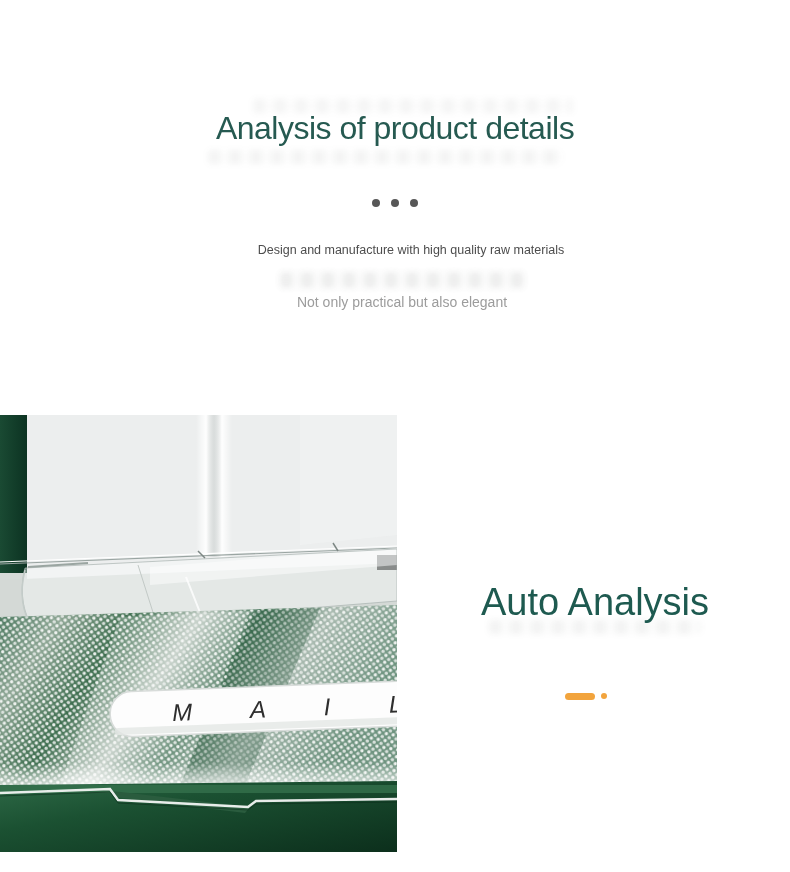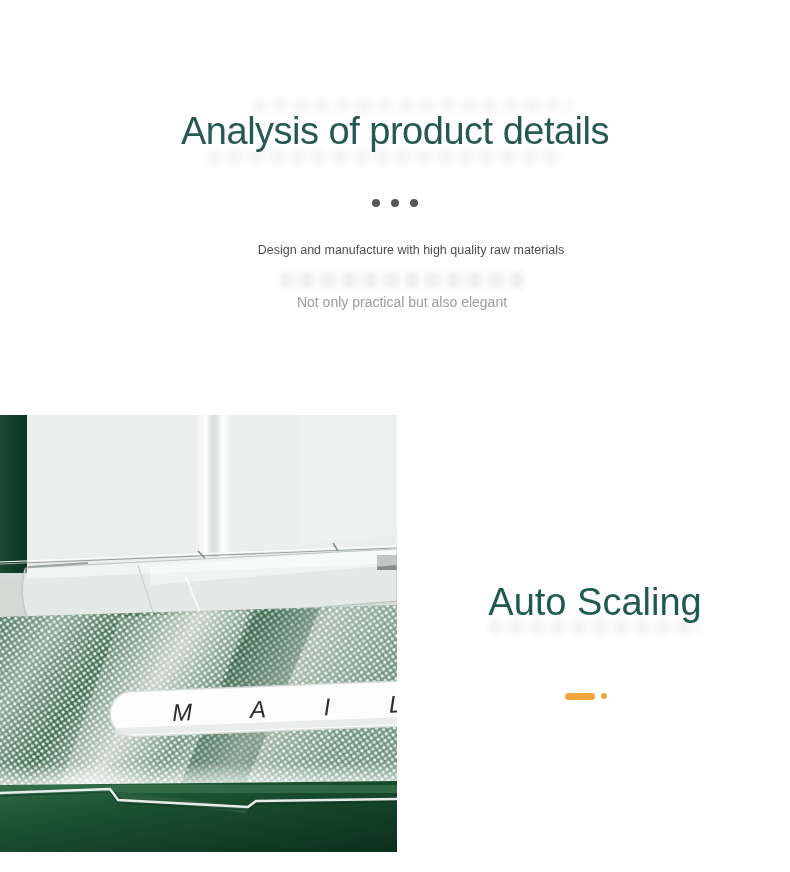--- a/index.html
+++ b/index.html
@@ -17,21 +17,21 @@
       rgba(96,100,98,.13) 0 12px, rgba(96,100,98,.03) 12px 21px);
     pointer-events:none;
   }
   .ghost.g1{left:253px;top:99px;width:320px;height:14px;opacity:.5;}
   .ghost.g2{left:208px;top:150px;width:355px;height:14px;opacity:.55;}
   .ghost.g3{left:280px;top:272px;width:245px;height:16px;opacity:.85;}
   .ghost.g4{left:489px;top:620px;width:212px;height:14px;opacity:.6;}
 
   .page-title{
     left:0;right:0;top:110px;text-align:center;
-    font-size:38px;letter-spacing:-0.5px;font-weight:400;
+    font-size:32px;letter-spacing:-0.5px;font-weight:400;
     color:#265A51;
   }
   .dots-row{
     left:0;right:0;top:199px;height:10px;
     display:flex;justify-content:center;gap:11px;
   }
   .dots-row .dot{
     width:8px;height:8px;border-radius:50%;
     background:#575757;display:inline-block;cursor:pointer;
   }
@@ -159,18 +159,18 @@
     <polyline points="0,381 110,377 118,388 248,395 256,389 397,387" fill="none" stroke="#0e2e1d" stroke-width="1" opacity="0.6"></polyline>
   </g>
 
   <g transform="rotate(-2.2 250 292)">
     <rect x="110" y="272" width="320" height="45" rx="22" fill="#fdfdfd" stroke="#d8dcda" stroke-width="1.5"></rect>
     <rect x="114" y="308" width="312" height="7" rx="3.5" fill="#e3e7e5" opacity="0.8"></rect>
     <text x="172" y="303" font-family="Liberation Sans, sans-serif" font-size="24" font-style="italic" font-weight="300" letter-spacing="26" fill="#2e2e2e">M A I L O</text>
   </g>
 </svg>
 
-<div class="abs feature-heading">Auto Scaling</div>
+<div class="abs feature-heading">Auto Analysis</div>
 
 <div class="abs divider-wrap">
   <span class="divider-dash"></span>
   <span class="divider-dot"></span>
 </div>
 
 </body></html>

